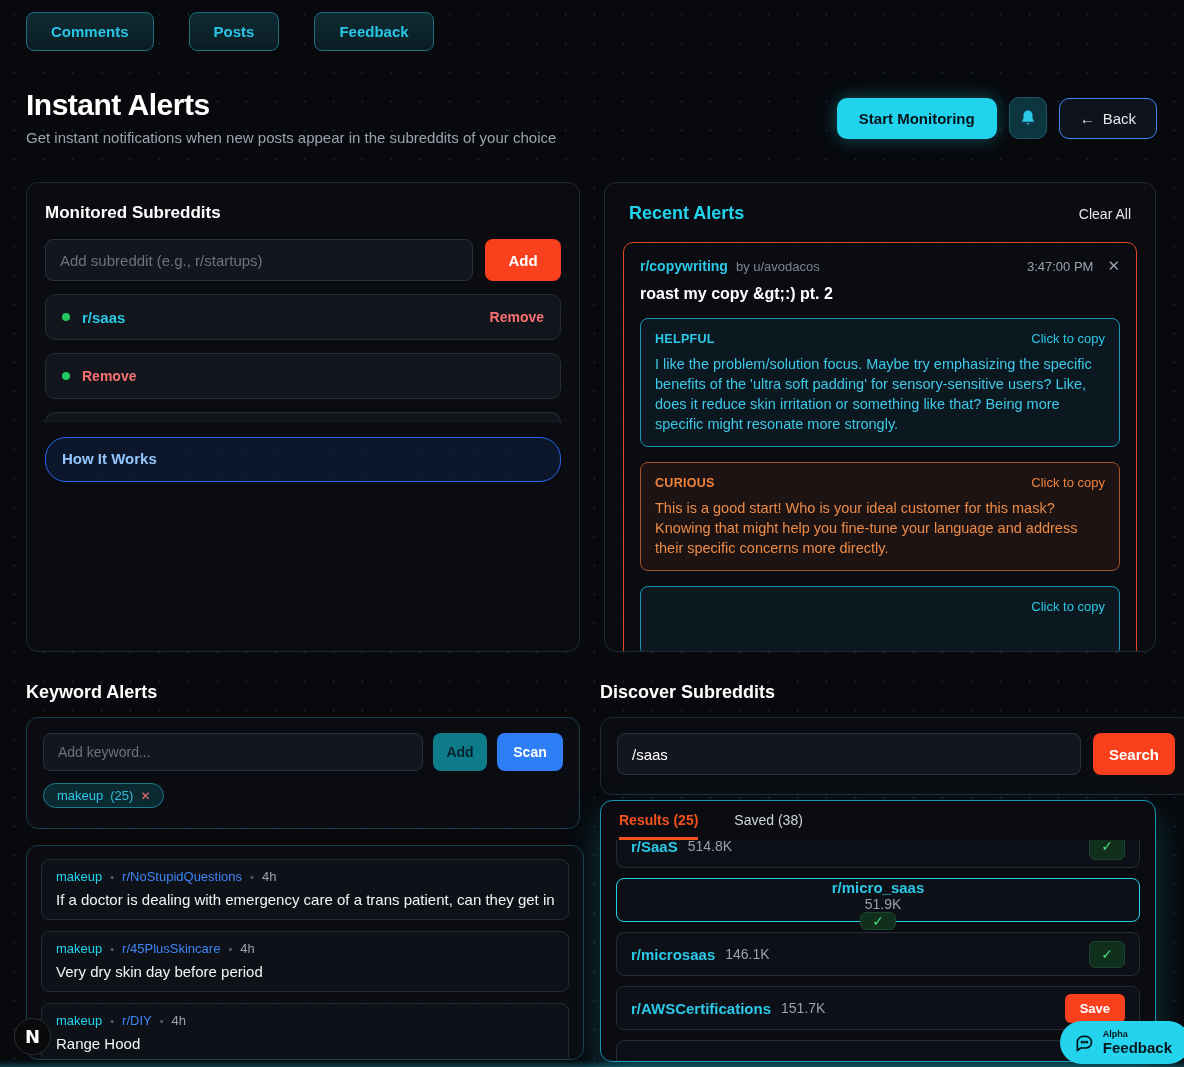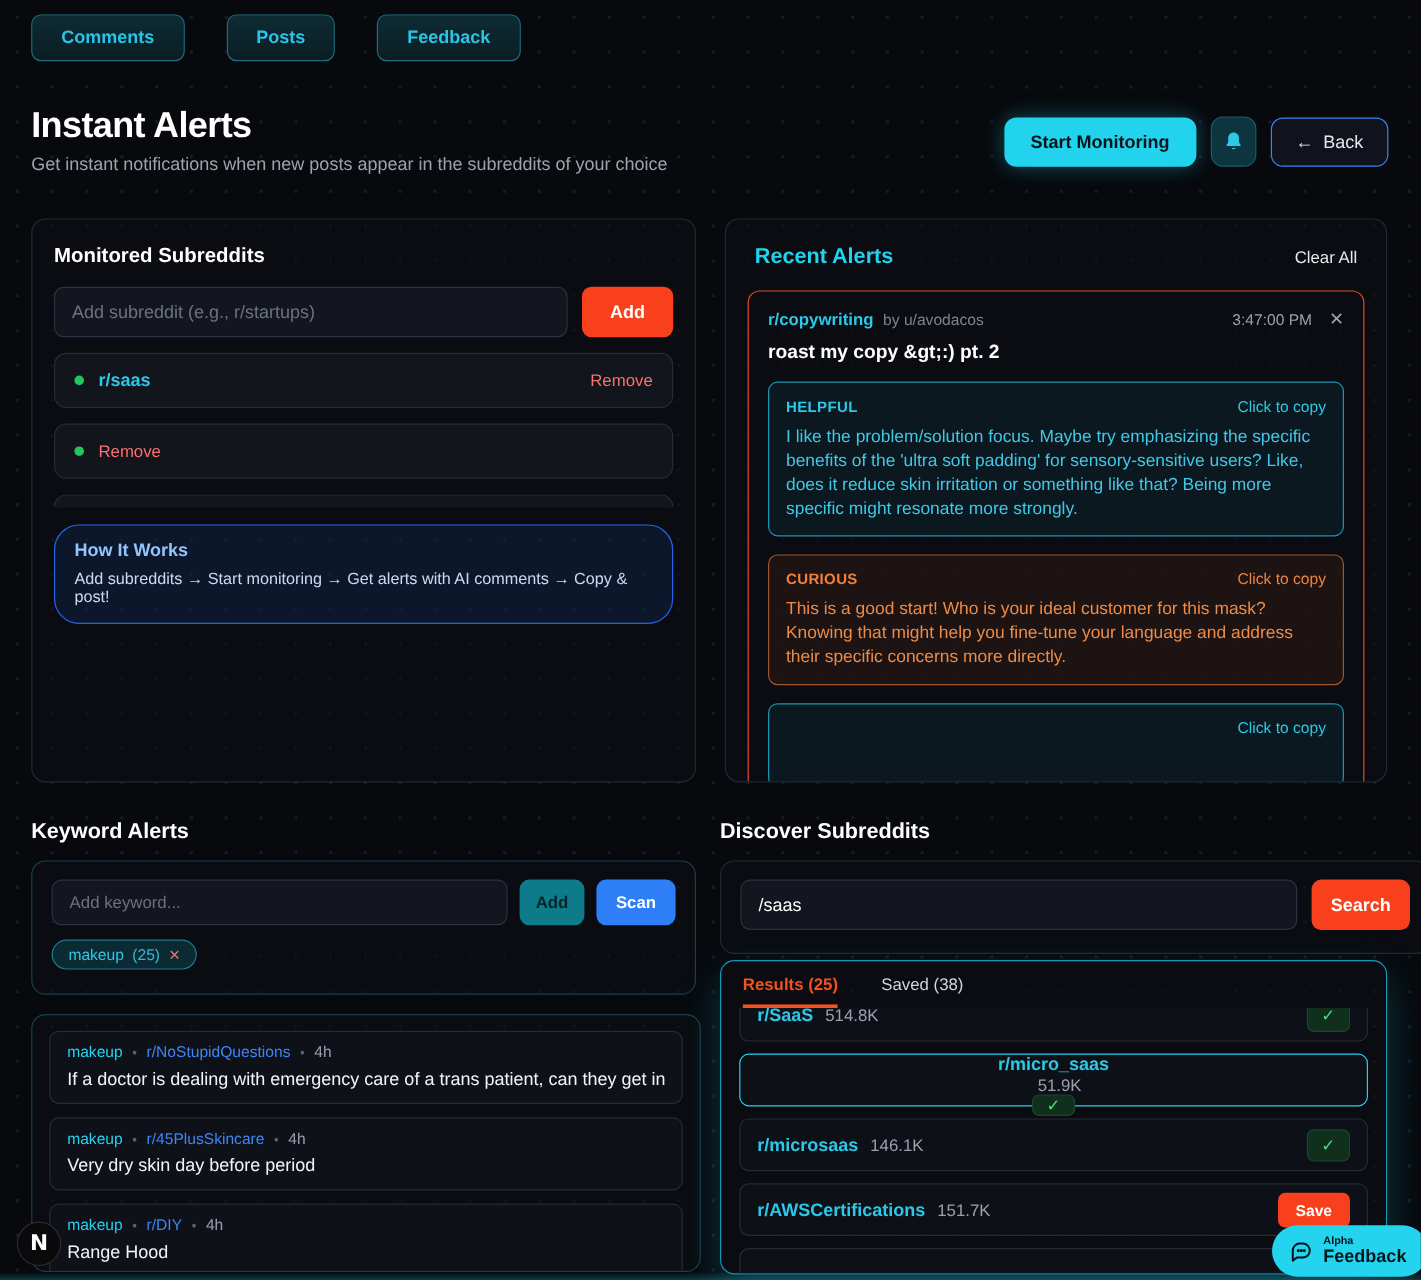--- a/index.html
+++ b/index.html
@@ -61,21 +61,21 @@
   .btn-add-orange {
     width:76px; background:#f8401c; color:#fff; font-weight:bold; font-size:15px;
     border:none; border-radius:8px; cursor:pointer;
   }
   .sub-row {
     margin-top:13px; height:46px; background:#12151c; border:1px solid #262b35; border-radius:10px;
     display:flex; align-items:center; padding:0 16px; cursor:default;
   }
   .sub-row .dot { width:8px; height:8px; border-radius:50%; background:#22c55e; margin-right:12px; }
   .sub-row .sub-name { color:#2bc8e8; font-weight:bold; font-size:15px; flex:1; }
-  .sub-row .remove { color:#f87171; font-size:14px; cursor:pointer; }
+  .sub-row .remove { color:#f87171; font-size:14px; cursor:pointer;font-weight:bold; }
   .sub-row-partial {
     margin-top:13px; height:11px; background:#12151c;
     border:1px solid #262b35; border-bottom:none; border-radius:10px 10px 0 0;
   }
   .how-box {
     margin-top:14px; border:1.5px solid #2563eb; border-radius:21px;
     background:rgba(37,99,235,0.13); padding:12px 16px 14px;
   }
   .how-title { color:#93c5fd; font-weight:bold; font-size:15px; }
   .how-text { color:#cdd9ef; font-size:13.5px; margin-top:8px; }
@@ -233,21 +233,20 @@
     <span class="sub-name">r/saas</span>
     <span class="remove">Remove</span>
   </div>
   <div class="sub-row">
     <span class="dot"></span>
     <span class="remove">Remove</span>
   </div>
   <div class="sub-row-partial"></div>
   <div class="how-box">
     <div class="how-title">How It Works</div>
-    <div class="how-text">Add subreddits → Start monitoring → Get alerts with AI comments → Copy &amp; post!</div>
   </div>
 </div>
 
 <div class="panel panel-recent">
   <div class="recent-head">
     <div class="panel-title-cyan">Recent Alerts</div>
     <div class="clear-all">Clear All</div>
   </div>
   <div class="alert-card">
     <div class="alert-meta">

